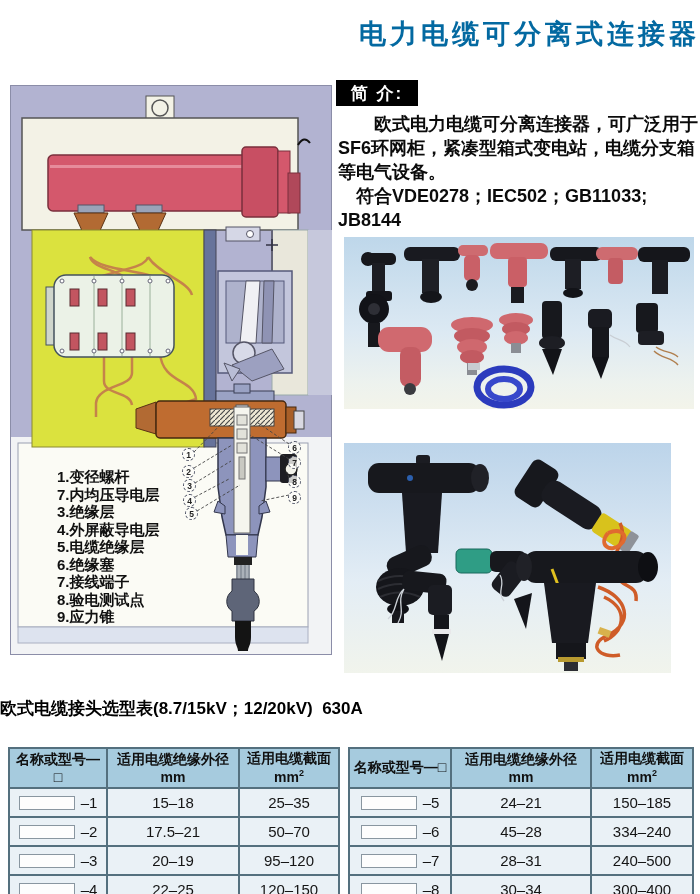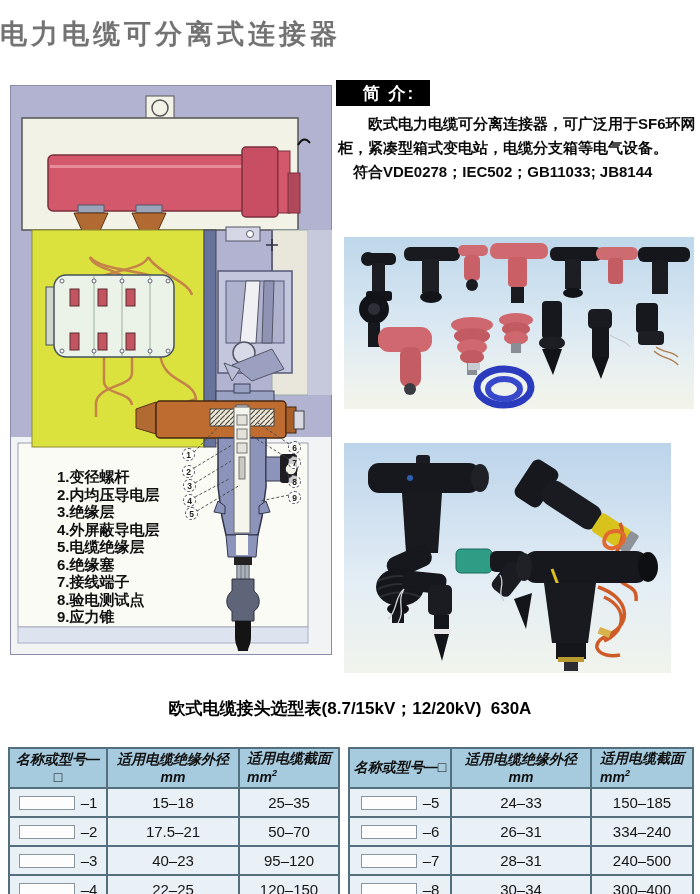--- a/index.html
+++ b/index.html
@@ -1,58 +1,58 @@
 <!DOCTYPE html>
 <html style="--intro-header-bg: #000000; --intro-header-text: #ffffff; --table-header-bg: #a6cbde; --table-row-bg: #eaf1f6; --table-border: #54707e; --panel-lavender: #b2b3d1; --cabinet-cream: #f3f2e6; --bushing-red: #d4586c; --panel-yellow: #dbe23e; --copper: #b26a33; --connector-orange: #bf6c30; --connector-slate: #8d94bc; --photo-bg-top: #bed7ea; --photo-bg-bottom: #f3f4ea; --cord-orange: #cf5c28; --band-green: #2f9d85; --label-yellow: #d8c21c; --coil-blue: #2b3bbd;"><head>
 <meta charset="utf-8">
 <style>
   html,body{margin:0;padding:0;background:#fff;}
   body{font-family:"Liberation Sans","DejaVu Sans",sans-serif;}
   .page{position:relative;width:700px;height:894px;background:#ffffff;overflow:hidden;}
 
-  .page-title{position:absolute;left:0;top:16px;width:700px;text-align:left;
-    font-size:27px;font-weight:bold;letter-spacing:4px;color:#737373;}
+  .page-title{position:absolute;left:0;top:16px;width:700px;text-align:right;
+    font-size:27px;font-weight:bold;letter-spacing:4px;color:#0369a1;}
 
   
   .panel{position:absolute;left:10px;top:85px;width:322px;height:570px;}
   .panel svg{position:absolute;left:0;top:0;}
   .legend{position:absolute;left:47px;top:383px;font-size:15px;font-weight:bold;
     line-height:17.5px;color:#101010;white-space:nowrap;}
   .callout{position:absolute;width:13px;height:13px;box-sizing:border-box;
     border:1px dashed #4a4f63;border-radius:50%;background:rgba(252,252,248,.78);
     font-size:8.5px;font-weight:bold;color:#222;display:flex;align-items:center;justify-content:center;}
 
   
   .intro-head{position:absolute;left:336px;top:80px;width:82px;height:26px;
     background:var(--intro-header-bg,#000);color:var(--intro-header-text,#fff);
     font-size:17px;font-weight:bold;letter-spacing:2px;
-    display:flex;align-items:center;justify-content:center;padding-left:12px;}
-  .intro{position:absolute;left:338px;top:112px;width:360px;font-size:15px;
+    display:flex;align-items:center;justify-content:center;}
+  .intro{position:absolute;left:338px;top:112px;width:360px;font-size:18px;
     font-weight:bold;line-height:24px;color:#0b0b0b;}
   .intro p{margin:0;}
   .indent2{text-indent:2em;}
   .indent1{text-indent:1em;}
 
   
   .photo{position:absolute;}
   .photo--top{left:344px;top:237px;width:350px;height:172px;}
   .photo--bottom{left:344px;top:443px;width:327px;height:230px;}
 
   
-  .tbl-title{position:absolute;left:0;top:697px;width:700px;text-align:center;
+  .tbl-title{position:absolute;left:0;top:697px;width:700px;
     font-size:17px;font-weight:bold;color:#000;white-space:pre;}
   .sel-table{position:absolute;top:747px;border-collapse:collapse;table-layout:fixed;
     background:var(--table-row-bg,#eaf1f6);border:2px solid #333;}
   .sel-table--left{left:8px;width:330px;}
   .sel-table--right{left:348px;width:344px;}
   .sel-table th{background:var(--table-header-bg,#a6cbde);font-size:14px;font-weight:bold;
-    color:#101010;height:38px;padding:0 2px;border:2px solid var(--table-border,#54707e);text-align:center;font-style:italic;}
+    color:#101010;height:38px;padding:0 2px;border:2px solid var(--table-border,#54707e);text-align:center;}
   .sel-table td{font-size:15px;color:#151515;text-align:center;height:27px;padding:0;
     border:2px solid var(--table-border,#54707e);}
-  .hdr2{display:inline-block;text-align:left;line-height:15px;}
+  .hdr2{display:inline-block;text-align:center;line-height:15px;}
   .hdr2 sup{font-size:9px;}
   .model-wrap{display:flex;align-items:center;justify-content:center;gap:6px;}
   .code-box{width:54px;height:12px;background:#fdfdfd;border:1px solid #8996a0;display:inline-block;}
 </style>
 </head>
 <body>
 
 <div class="page">
 
   <div class="page-title">电力电缆可分离式连接器</div>
@@ -189,21 +189,21 @@
         <path d="M187,426 L230,400"></path>
         <path d="M279,359 L248,338"></path>
         <path d="M279,374 L240,350"></path>
         <path d="M279,393 L277,387"></path>
         <path d="M279,410 L250,416"></path>
       </g>
     </svg>
 
     <div class="legend">
       <div>1.变径螺杆</div>
-      <div>2.内均压导电层</div>
+      <div>7.内均压导电层</div>
       <div>3.绝缘层</div>
       <div>4.外屏蔽导电层</div>
       <div>5.电缆绝缘层</div>
       <div>6.绝缘塞</div>
       <div>7.接线端子</div>
       <div>8.验电测试点</div>
       <div>9.应力锥</div>
     </div>
 
     <span class="callout" style="left:172px;top:363px">1</span>
@@ -419,21 +419,21 @@
         <td>17.5–21</td>
         <td>50–70</td>
       </tr>
       <tr>
         <td>
             <span class="model-wrap">
               <span class="code-box"></span>
               <span>–3</span>
             </span>
           </td>
-        <td>40–23</td>
+        <td>20–19</td>
         <td>95–120</td>
       </tr>
       <tr>
         <td>
             <span class="model-wrap">
               <span class="code-box"></span>
               <span>–4</span>
             </span>
           </td>
         <td>22–25</td>
@@ -456,31 +456,31 @@
       </tr>
     </thead>
     <tbody>
       <tr>
         <td>
             <span class="model-wrap">
               <span class="code-box"></span>
               <span>–5</span>
             </span>
           </td>
-        <td>24–33</td>
+        <td>24–21</td>
         <td>150–185</td>
       </tr>
       <tr>
         <td>
             <span class="model-wrap">
               <span class="code-box"></span>
               <span>–6</span>
             </span>
           </td>
-        <td>26–31</td>
+        <td>45–28</td>
         <td>334–240</td>
       </tr>
       <tr>
         <td>
             <span class="model-wrap">
               <span class="code-box"></span>
               <span>–7</span>
             </span>
           </td>
         <td>28–31</td>

